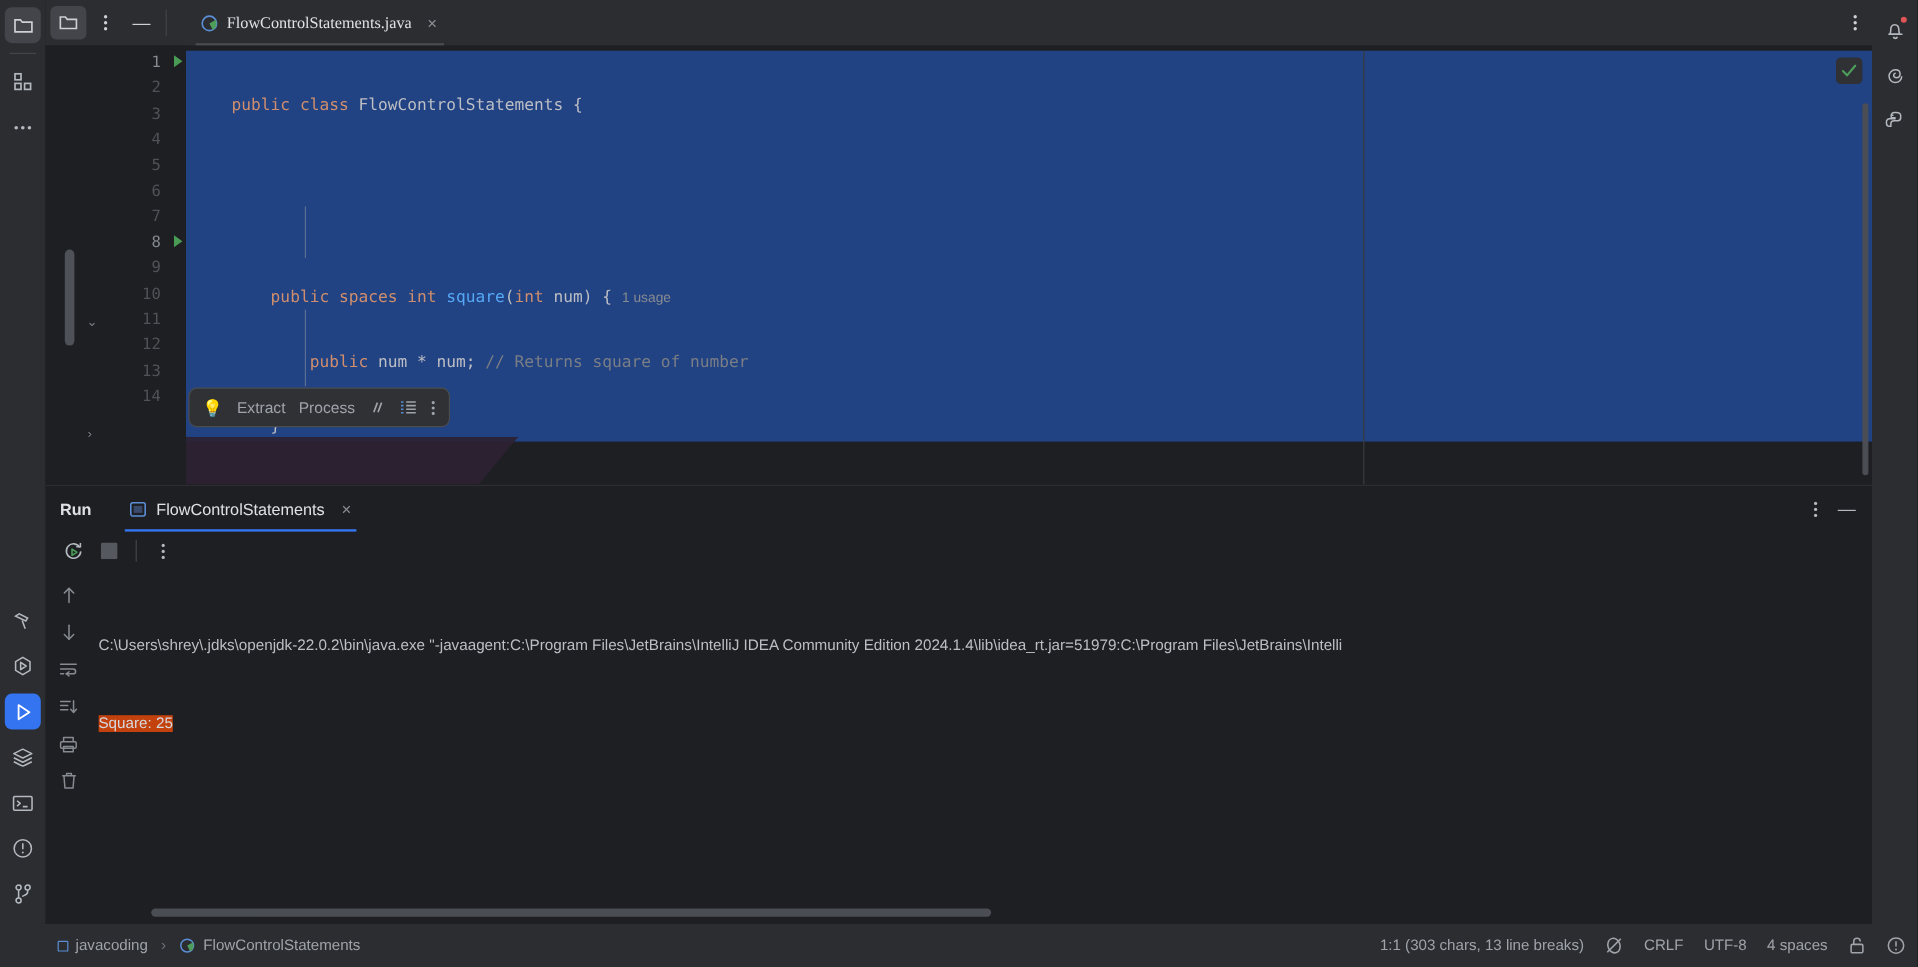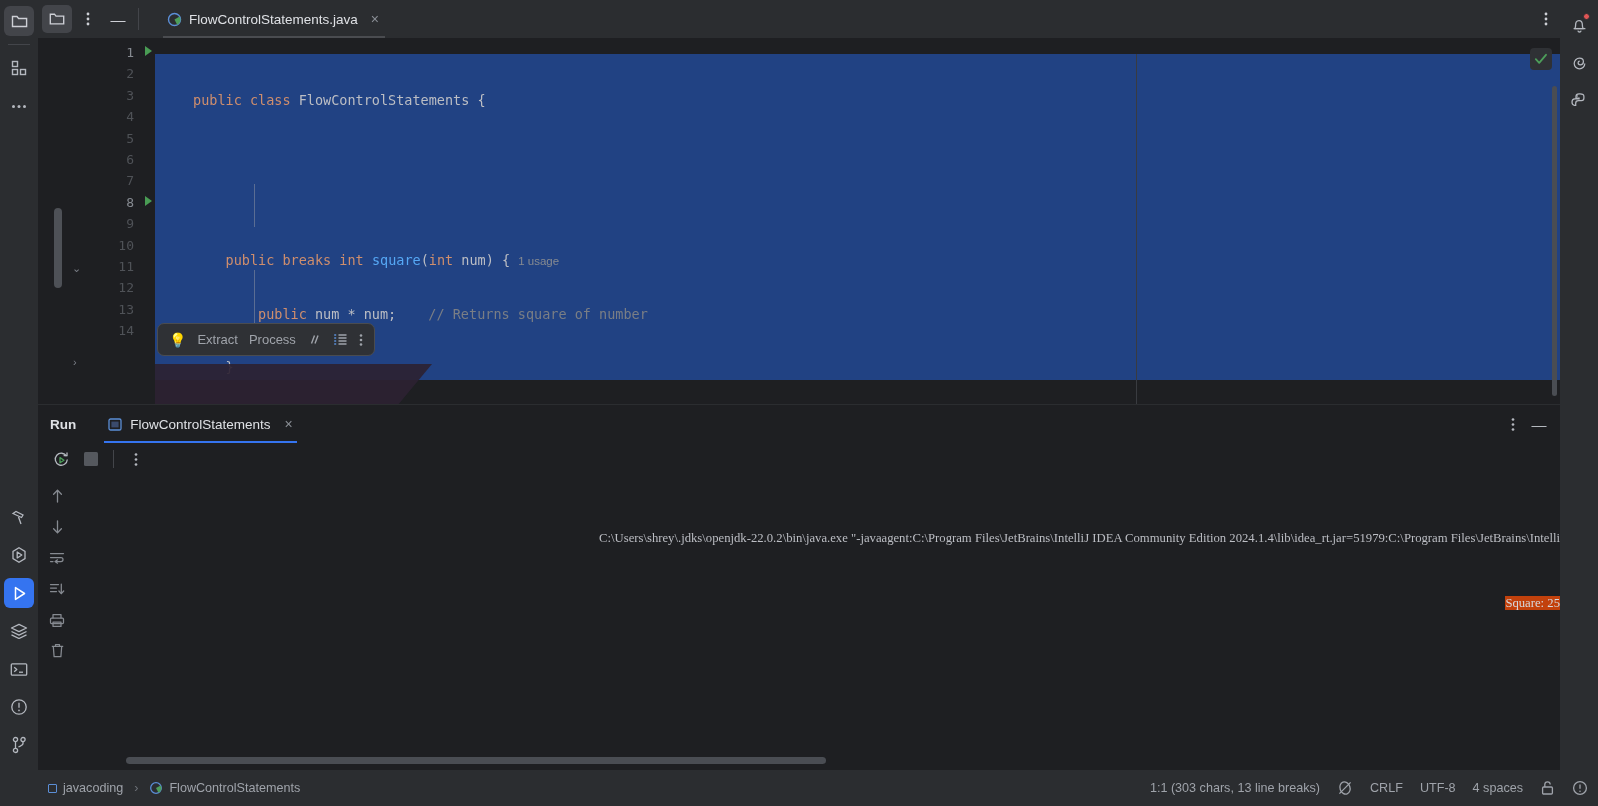--- a/index.html
+++ b/index.html
@@ -51,21 +51,21 @@
     display: flex; align-items: center; justify-content: center;
     color: #ced0d6; border-radius: 5px;
   }
   .tb-folder { background: #43454a; width: 30px; height: 28px; margin-left: 4px; }
   .tb-sep { width: 1px; height: 22px; background: #43454a; margin: 0 6px; }
 
   .tab {
     margin-left: 18px; height: 38px; display: flex; align-items: center;
     gap: 7px; padding: 0 6px 0 4px; position: relative;
   }
-  .tab-label { font-size: 13.5px; color: #dfe1e5; white-space: nowrap; }
+  .tab-label { font-size: 13.5px; color: #dfe1e5; white-space: nowrap; font-family: Liberation Serif, serif; }
   .tab-close { color: #8b8f96; font-size: 14px; margin-left: 6px; }
   .tab-underline {
     position: absolute; left: 0; right: 0; bottom: 0; height: 2px;
     background: #4a4c50;
   }
   .tb-right { margin-left: auto; display: flex; align-items: center; }
 
   
   .editor-wrap {
     position: absolute; left: 38px; top: 38px; right: 38px; height: 366px;
@@ -93,40 +93,40 @@
   .ln.active { color: #868a91; }
   .run-arrow {
     position: absolute; right: 3px; top: 4px;
     width: 0; height: 0;
     border-left: 7px solid #499c54;
     border-top: 5px solid transparent;
     border-bottom: 5px solid transparent;
   }
 
   .code-area {
-    position: absolute; left: 117px; top: 16px; right: 0; height: 366px;
+    position: absolute; left: 117px; top: 4px; right: 0; height: 366px;
     overflow: hidden;
   }
   .sel-block {
     position: absolute; left: 0; top: 0; right: 0; height: 326px;
     background: #214283;
   }
   .guide-line {
     position: absolute; left: 981px; top: 0; width: 1px; height: 366px;
     background: #393b40;
   }
   .code {
     position: absolute; left: 38px; top: 4px; right: 0;
     font-family: "DejaVu Sans Mono", monospace; font-size: 13.5px;
     white-space: pre; color: #bcbec4;
   }
   .cl { height: 21.4px; line-height: 21.4px; }
   .k { color: #cf8e6d; }       
   .m { color: #56a8f5; }       
-  .c { color: #7a7e85; margin-left: 24px; }
+  .c { color: #7a7e85; }
   .hint {
     color: #878b91; font-size: 11.5px;
     font-family: "Liberation Sans", sans-serif;
   }
   .indent-guide {
     position: absolute; width: 1px; background: #5a6d93;
   }
 
   
   .float-bar {
@@ -198,22 +198,22 @@
     padding-top: 10px;
   }
   .cg-icon {
     width: 22px; height: 22px; display: flex;
     align-items: center; justify-content: center; color: #868a91;
   }
 
   .console {
     position: absolute; left: 44px; top: 70px; right: 0; bottom: 22px;
     overflow: hidden; padding-top: 10px;
-    font-family: Liberation Serif, serif; font-size: 12.7px;
-    color: #bcbec4; white-space: pre; line-height: 21.5px; text-align: right;
+    font-family: Liberation Sans, sans-serif; font-size: 12.7px;
+    color: #bcbec4; white-space: pre; line-height: 21.5px;
   }
   .cline { height: 21.5px; }
   .out-sel { background: #c2410c; color: #d6d8dd; }
   .hscroll-track {
     position: absolute; left: 88px; right: 90px; bottom: 6px; height: 7px;
   }
   .hscroll-thumb {
     width: 700px; height: 7px; background: #4a4d53; border-radius: 4px;
   }
 
@@ -400,21 +400,21 @@
     <div class="code-area">
       <div class="sel-block"></div>
       <div class="guide-line"></div>
       <div class="indent-guide" style="left:99px;top:130px;height:43px;"></div>
       <div class="indent-guide" style="left:99px;top:216px;height:64px;"></div>
 
       <div class="code">
         <div class="cl"><span class="k">public</span> <span class="k">class</span> FlowControlStatements {</div>
         <div class="cl">&nbsp;</div>
         <div class="cl">&nbsp;</div>
-        <div class="cl">    <span class="k">public</span> <span class="k">breaks</span> <span class="k">int</span> <span class="m">square</span>(<span class="k">int</span> num) { <span class="hint">1 usage</span></div>
+        <div class="cl">    <span class="k">public</span> <span class="k">spaces</span> <span class="k">int</span> <span class="m">square</span>(<span class="k">int</span> num) { <span class="hint">1 usage</span></div>
         <div class="cl">        <span class="k">public</span> num * num; <span class="c">// Returns square of number</span></div>
         <div class="cl">    }</div>
         <div class="cl">&nbsp;</div>
         
         
         
         
         
         
         

